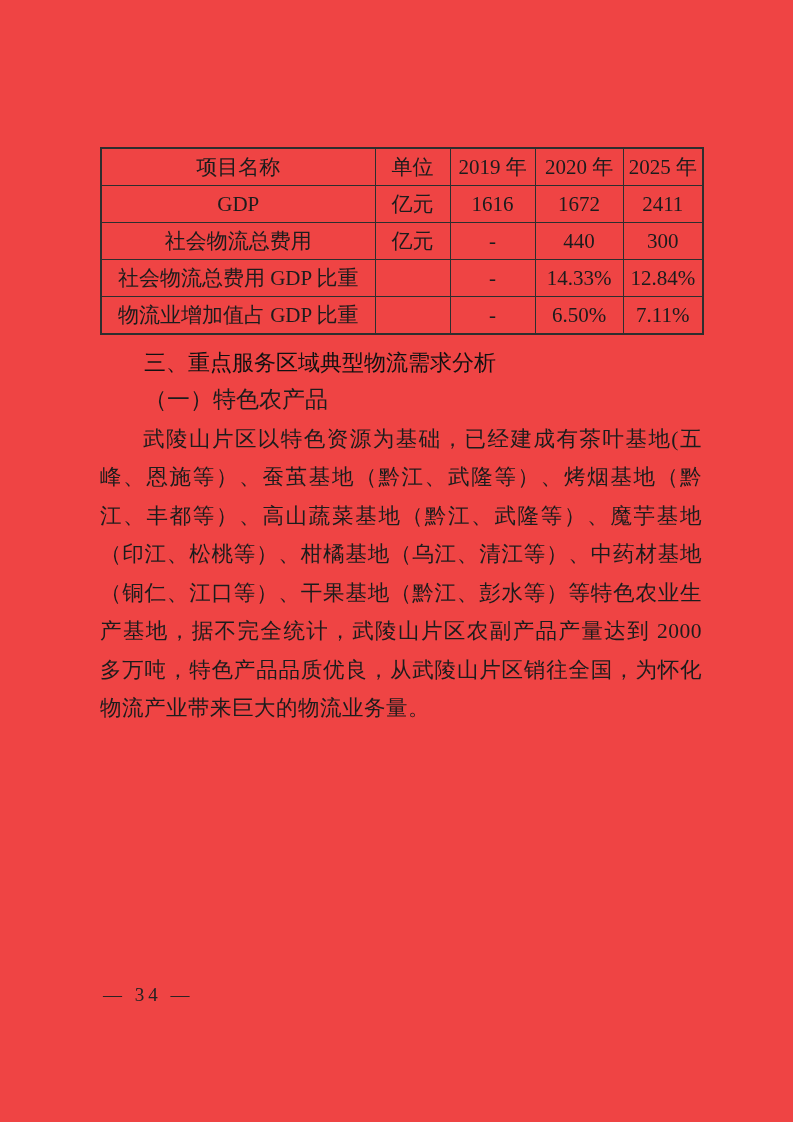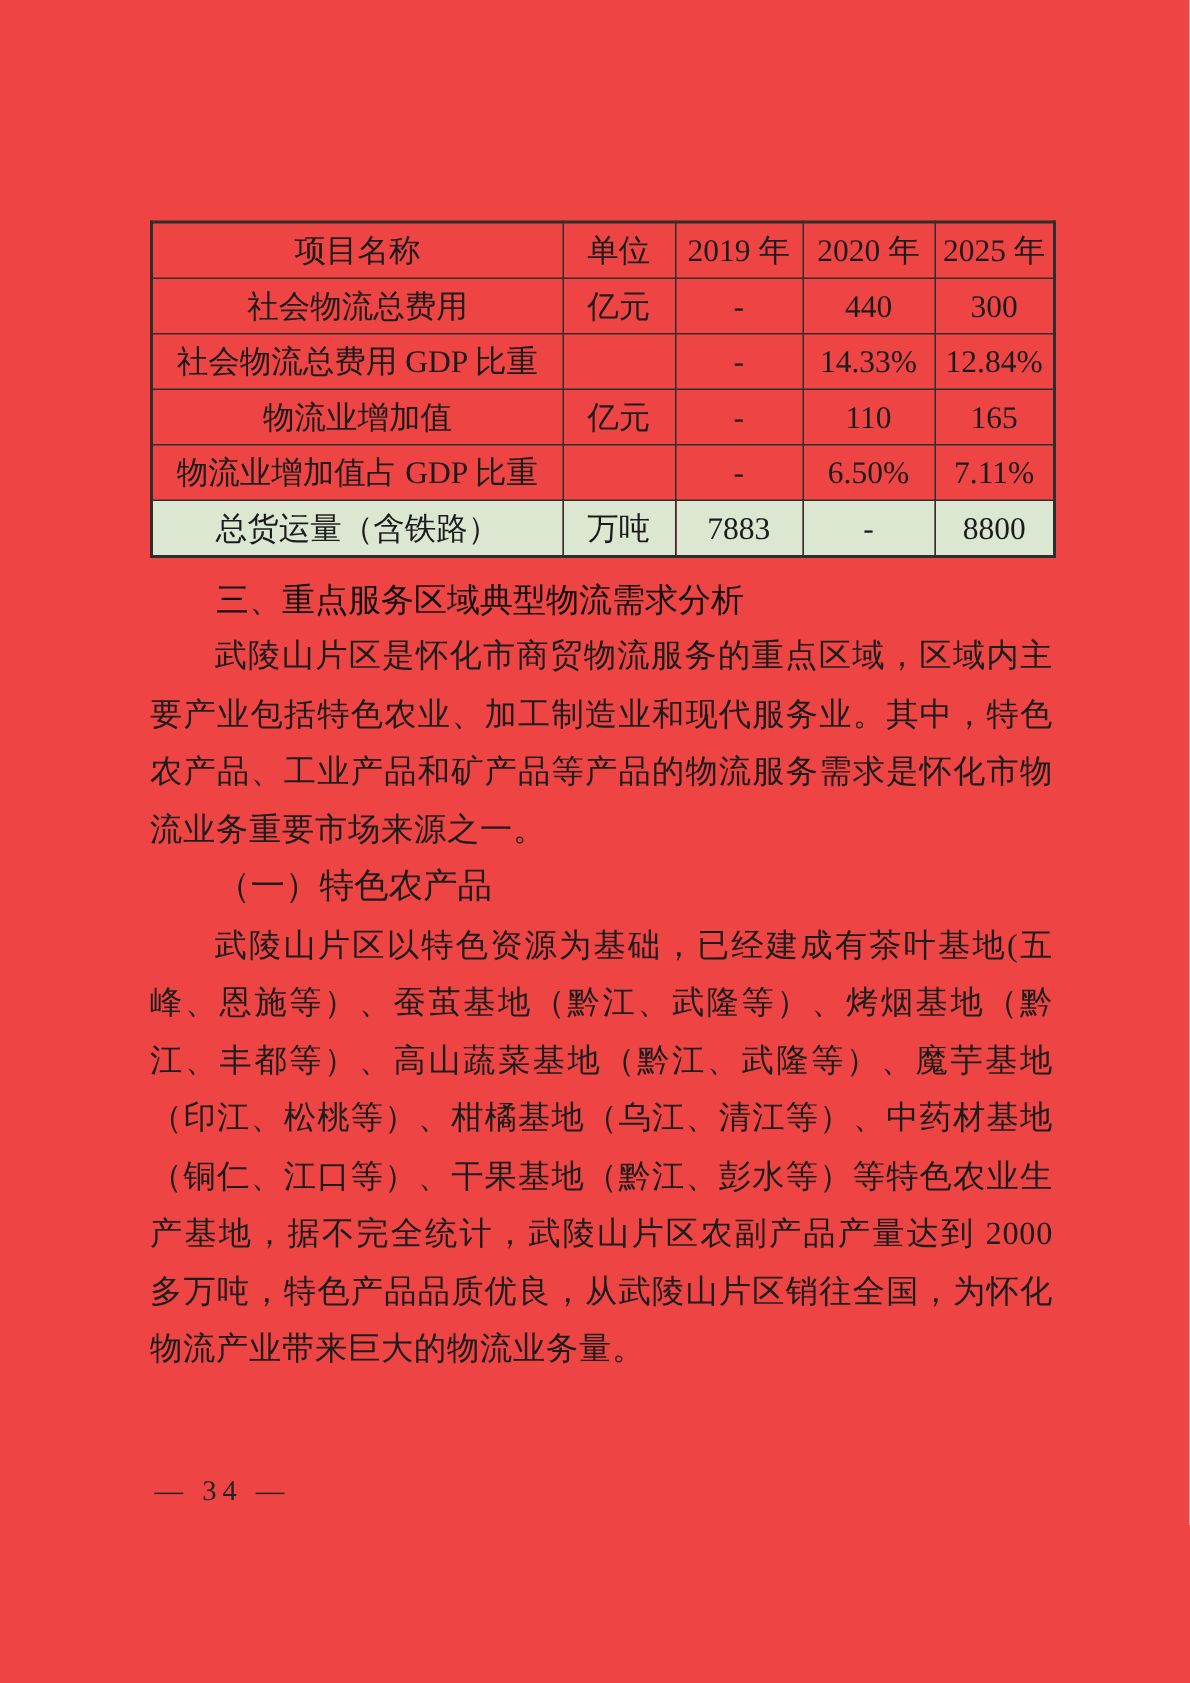--- a/index.html
+++ b/index.html
@@ -93,60 +93,52 @@
       </colgroup>
       <tbody>
         <tr>
           <th>项目名称</th>
           <th>单位</th>
           <th>2019 年</th>
           <th>2020 年</th>
           <th>2025 年</th>
         </tr>
         <tr>
+          <td>GDP</td>
+          <td>亿元</td>
+          <td>1616</td>
+          <td>1672</td>
+          <td>2411</td>
+        </tr>
+        <tr>
           <td>社会物流总费用</td>
           <td>亿元</td>
           <td>-</td>
           <td>440</td>
           <td>300</td>
         </tr>
         <tr>
           <td>社会物流总费用 GDP 比重</td>
           <td></td>
           <td>-</td>
           <td>14.33%</td>
           <td>12.84%</td>
         </tr>
         <tr>
-          <td>物流业增加值</td>
-          <td>亿元</td>
-          <td>-</td>
-          <td>110</td>
-          <td>165</td>
-        </tr>
-        <tr>
           <td>物流业增加值占 GDP 比重</td>
           <td></td>
           <td>-</td>
           <td>6.50%</td>
           <td>7.11%</td>
         </tr>
-        <tr class="highlight">
-          <td>总货运量（含铁路）</td>
-          <td>万吨</td>
-          <td>7883</td>
-          <td>-</td>
-          <td>8800</td>
-        </tr>
       </tbody>
     </table>
 
     <h2 class="sec-heading">三、重点服务区域典型物流需求分析</h2>
 
-    <p class="para">武陵山片区是怀化市商贸物流服务的重点区域，区域内主要产业包括特色农业、加工制造业和现代服务业。其中，特色农产品、工业产品和矿产品等产品的物流服务需求是怀化市物流业务重要市场来源之一。</p>
 
     <h3 class="sub-heading">（一）特色农产品</h3>
 
     <p class="para">武陵山片区以特色资源为基础，已经建成有茶叶基地(五峰、恩施等）、蚕茧基地（黔江、武隆等）、烤烟基地（黔江、丰都等）、高山蔬菜基地（黔江、武隆等）、魔芋基地（印江、松桃等）、柑橘基地（乌江、清江等）、中药材基地（铜仁、江口等）、干果基地（黔江、彭水等）等特色农业生产基地，据不完全统计，武陵山片区农副产品产量达到 2000 多万吨，特色产品品质优良，从武陵山片区销往全国，为怀化物流产业带来巨大的物流业务量。</p>
 
   </div>
 
   <div class="page-number">— 34 —</div>
 </div>
 

